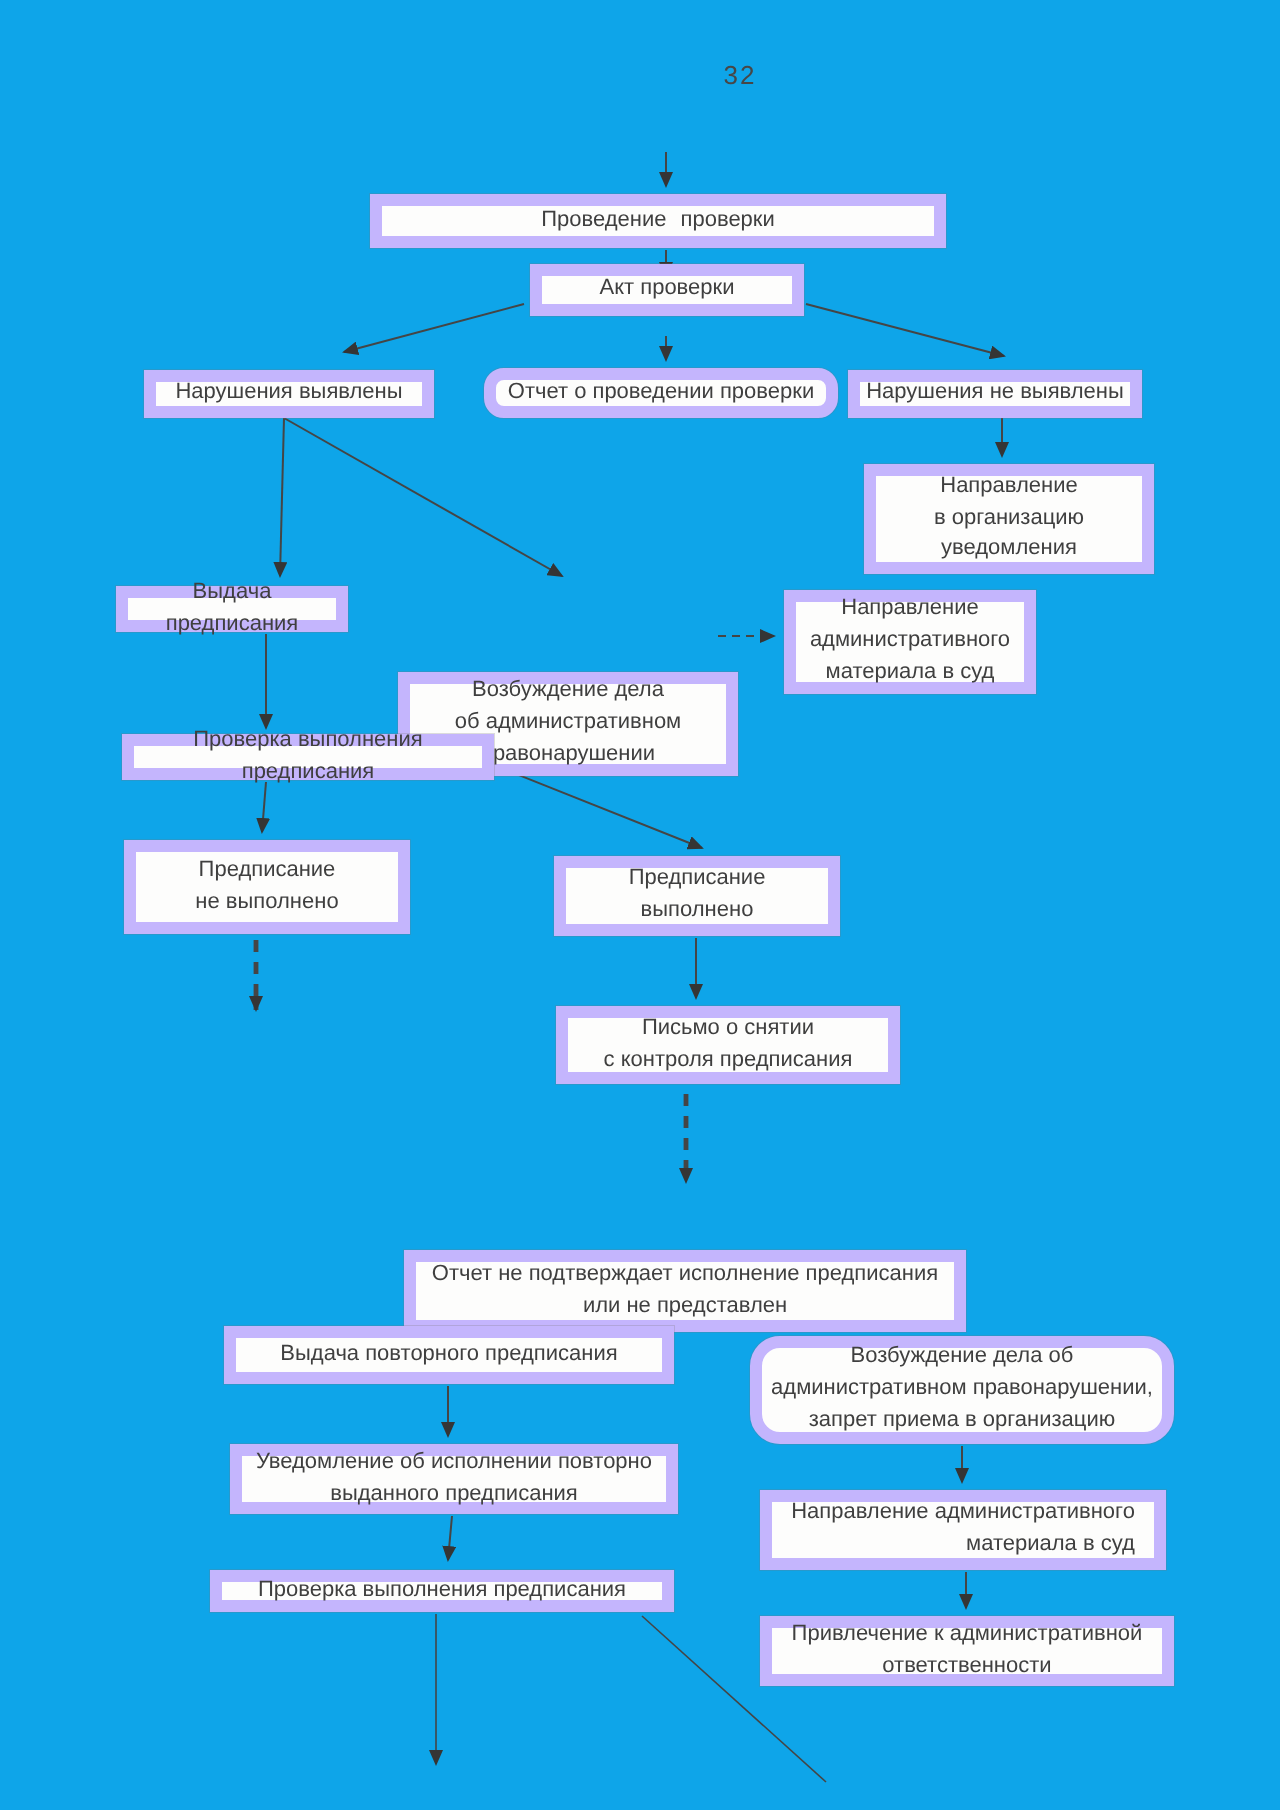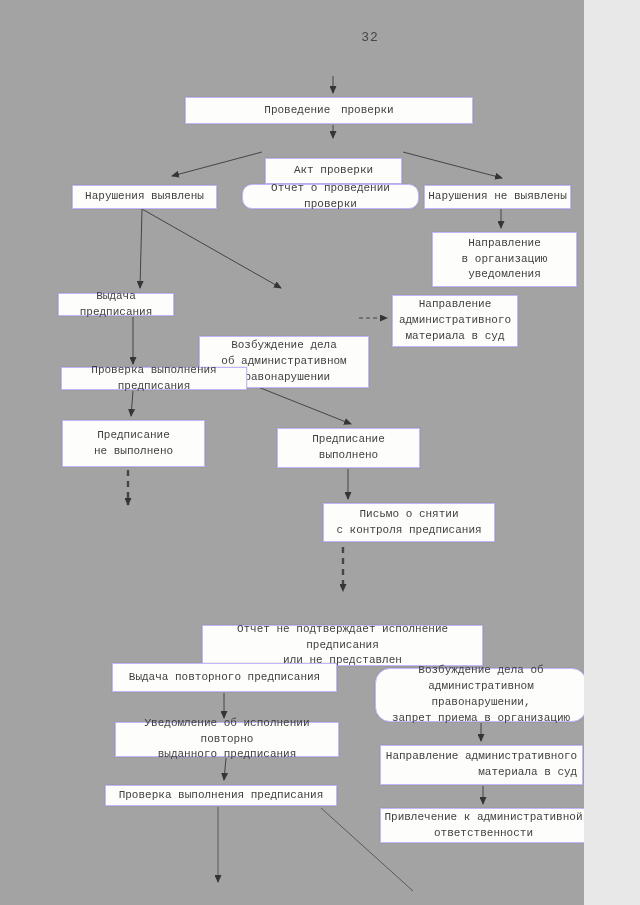--- a/index.html
+++ b/index.html
@@ -1,34 +1,34 @@
 <!DOCTYPE html>
 <html><head>
 <meta charset="utf-8">
 <style>
   html,body{margin:0;padding:0;background:#e8e8e8;}
   .page{
     position:relative;
-    width:584px;height:905px;
-    background:#a3a3a3;
-    font-family:Liberation Mono, monospace;
+    width:640px;height:905px;
+    background:#0ea5e9;
+    font-family:Liberation Sans, sans-serif;
     color:#3a3a3a;
     overflow:hidden;
   }
   .page-number{
     position:absolute;
     left:355px;top:30px;width:30px;
     text-align:center;
     font-size:13px;
     letter-spacing:1px;
     color:#474747;
   }
   .node{
     position:absolute;
-    border:1px solid #c4b5fd;
+    border:6px solid #c4b5fd;
     background:#fdfdfc;
     display:flex;
     align-items:center;
     justify-content:center;
     text-align:center;
     font-size:11px;
     line-height:1.45;
     white-space:pre-line;
     color:#3f3f3f;
     box-shadow:0 0 0 0.5px rgba(120,120,120,0.25);
@@ -77,40 +77,40 @@
     <line x1="438" y1="639" x2="438" y2="664" marker-end="url(#ah)"></line>
     <line x1="224" y1="693" x2="224" y2="718" marker-end="url(#ah)"></line>
     <line x1="481" y1="723" x2="481" y2="741" marker-end="url(#ah)"></line>
     <line x1="226" y1="758" x2="224" y2="780" marker-end="url(#ah)"></line>
     <line x1="483" y1="786" x2="483" y2="804" marker-end="url(#ah)"></line>
     <line class="thin" x1="218" y1="807" x2="218" y2="882" marker-end="url(#ah)"></line>
     <line class="thin" x1="321" y1="808" x2="413" y2="891"></line>
   </svg>
 
   <div class="node wide-words" style="left:185px;top:97px;width:288px;height:27px;">Проведение проверки</div>
-  <div class="node" style="left:265px;top:158px;width:137px;height:26px;">Акт проверки</div>
+  <div class="node" style="left:265px;top:132px;width:137px;height:26px;">Акт проверки</div>
   <div class="node" style="left:72px;top:185px;width:145px;height:24px;">Нарушения выявлены</div>
   <div class="node" style="left:242px;top:184px;width:177px;height:25px;border-radius:10px;">Отчет о проведении проверки</div>
   <div class="node" style="left:424px;top:185px;width:147px;height:24px;">Нарушения не выявлены</div>
   <div class="node" style="left:432px;top:232px;width:145px;height:55px;">Направление
 в организацию
 уведомления</div>
   <div class="node" style="left:58px;top:293px;width:116px;height:23px;">Выдача предписания</div>
   <div class="node" style="left:199px;top:292px;width:170px;height:52px;margin-top:44px;">Возбуждение дела
 об административном
 правонарушении</div>
   <div class="node" style="left:392px;top:295px;width:126px;height:52px;">Направление
 административного
 материала в суд</div>
   <div class="node" style="left:61px;top:367px;width:186px;height:23px;">Проверка выполнения предписания</div>
   <div class="node" style="left:62px;top:420px;width:143px;height:47px;">Предписание
 не выполнено</div>
   <div class="node" style="left:277px;top:428px;width:143px;height:40px;">Предписание
 выполнено</div>
-  <div class="node" style="left:278px;top:503px;width:172px;height:39px;margin-left:45px;">Письмо о снятии
+  <div class="node" style="left:278px;top:503px;width:172px;height:39px;">Письмо о снятии
 с контроля предписания</div>
   <div class="node" style="left:202px;top:597px;width:281px;height:41px;margin-top:28px;">Отчет не подтверждает исполнение предписания
 или не представлен</div>
   <div class="node" style="left:112px;top:663px;width:225px;height:29px;">Выдача повторного предписания</div>
   <div class="node" style="left:375px;top:668px;width:212px;height:54px;border-radius:15px;">Возбуждение дела об
 административном правонарушении,
 запрет приема в организацию</div>
   <div class="node" style="left:115px;top:722px;width:224px;height:35px;">Уведомление об исполнении повторно
 выданного предписания</div>
   <div class="node" style="left:380px;top:745px;width:203px;height:40px;text-align:right;">Направление административного

